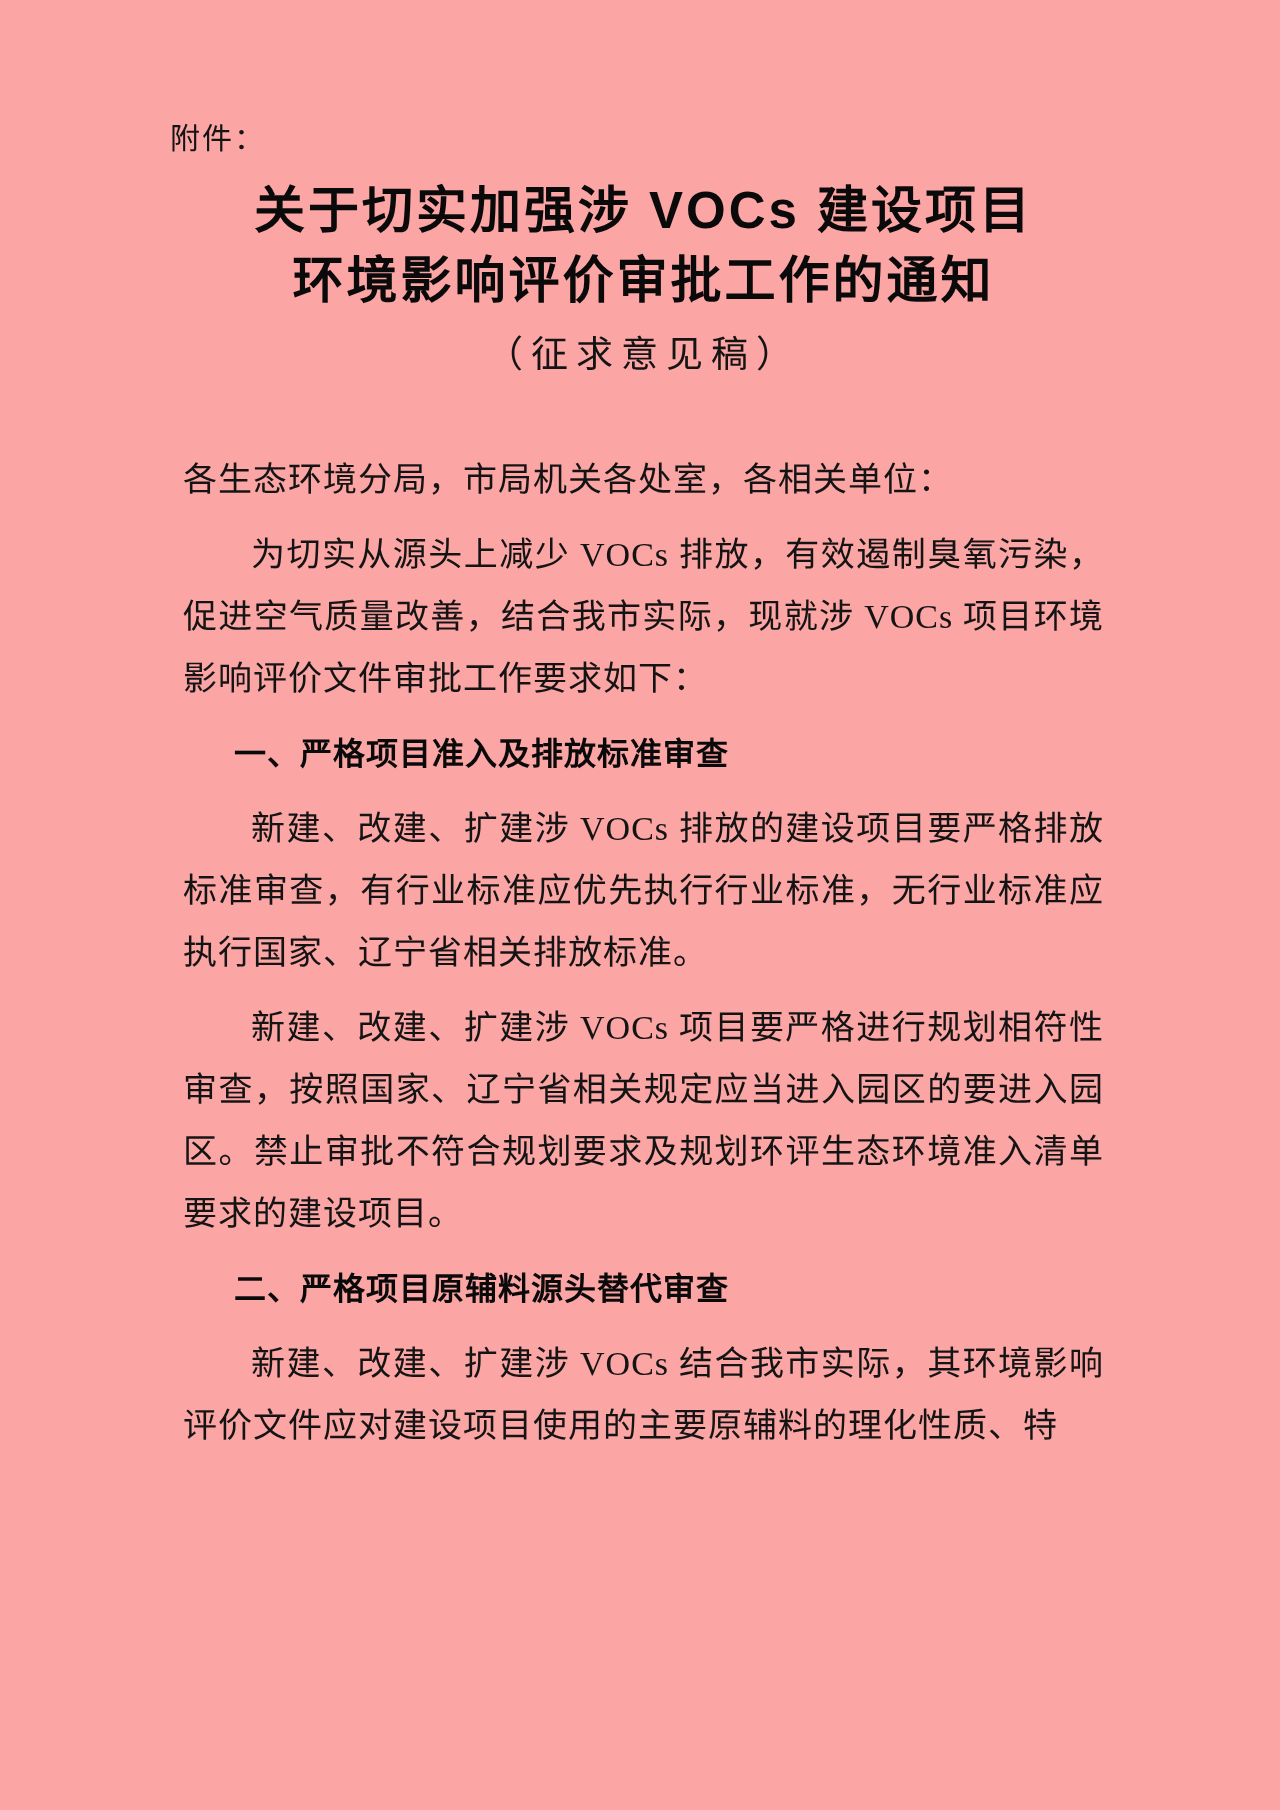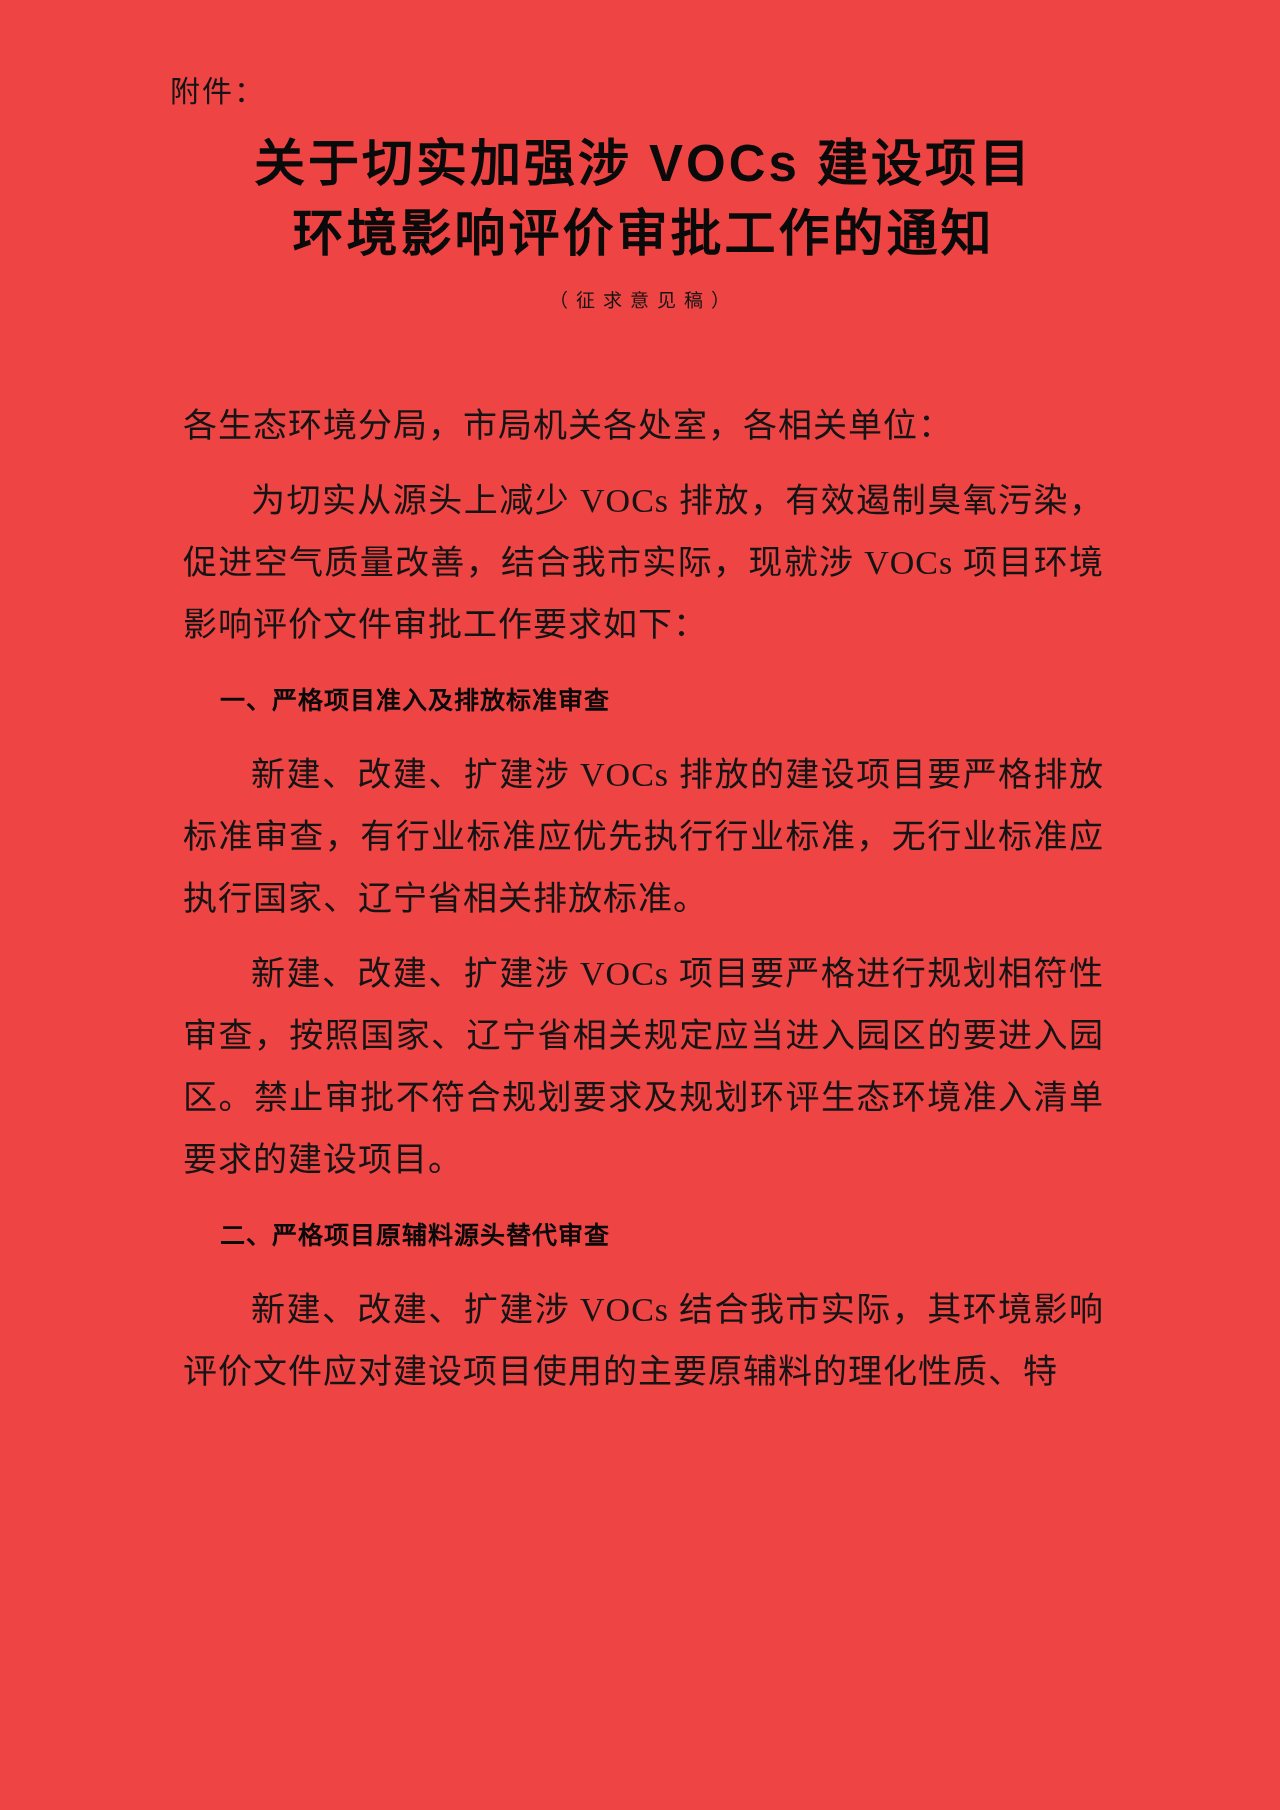--- a/index.html
+++ b/index.html
@@ -4,24 +4,24 @@
 <style>
   html, body {
     margin: 0;
     padding: 0;
     background: #ffffff;
   }
   .page {
     position: relative;
     width: 1280px;
     height: 1810px;
-    background: #ef4444;
+    background: #fca5a5;
     color: #141414;
     box-sizing: border-box;
-    padding: 70px 163px 0 170px;
+    padding: 117px 163px 0 170px;
     overflow: hidden;
     font-family: "Liberation Serif", "DejaVu Serif", serif;
   }
   .attachment {
     font-size: 30px;
     line-height: 44px;
     letter-spacing: 2px;
   }
   .title-block {
     margin-top: 15px;
@@ -29,23 +29,23 @@
   }
   .title-line {
     font-family: "Liberation Sans", "DejaVu Sans", sans-serif;
     font-weight: bold;
     font-size: 51px;
     line-height: 70px;
     letter-spacing: 3px;
     color: #0a0a0a;
   }
   .subtitle {
-    margin-top: 10px;
+    margin-top: 17px;
     text-align: center;
-    font-size: 19px;
+    font-size: 37px;
     line-height: 44px;
     letter-spacing: 8px;
   }
   .doc-body {
     margin-top: 72px;
     font-size: 34px;
     line-height: 62px;
     letter-spacing: 1px;
   }
   .doc-body p {
@@ -57,21 +57,21 @@
     text-indent: 0;
   }
   .para {
     text-indent: 2em;
   }
   .section-heading {
     margin: 0;
     text-indent: 2em;
     font-family: "Liberation Sans", "DejaVu Sans", sans-serif;
     font-weight: bold;
-    font-size: 25px;
+    font-size: 32px;
     line-height: 62px;
     letter-spacing: 1px;
     color: #0a0a0a;
   }
 </style>
 </head>
 <body>
 
 <div class="page">
 

